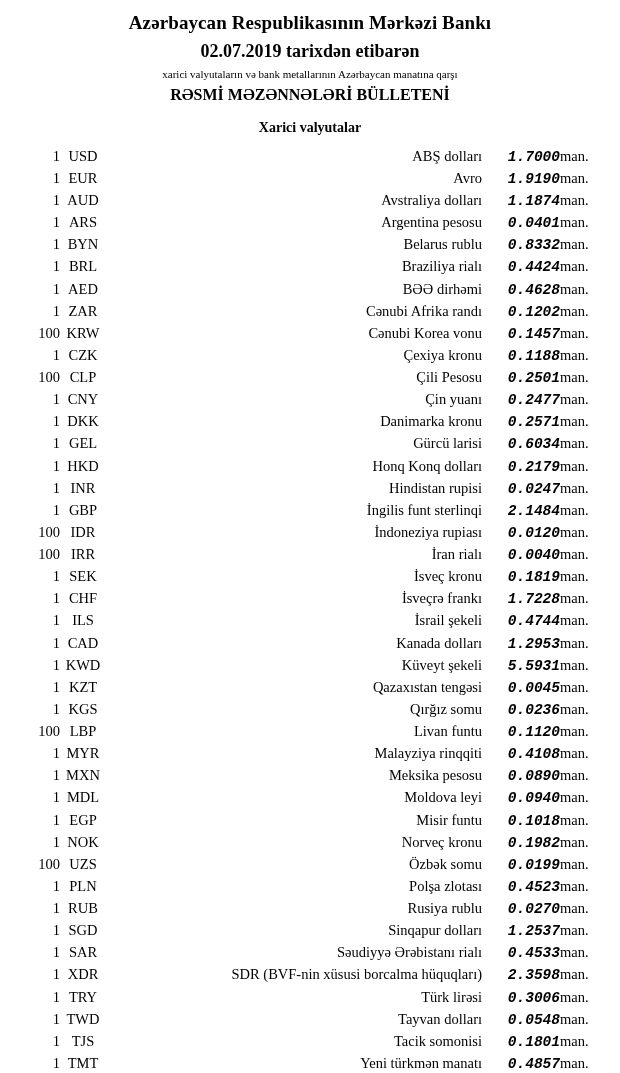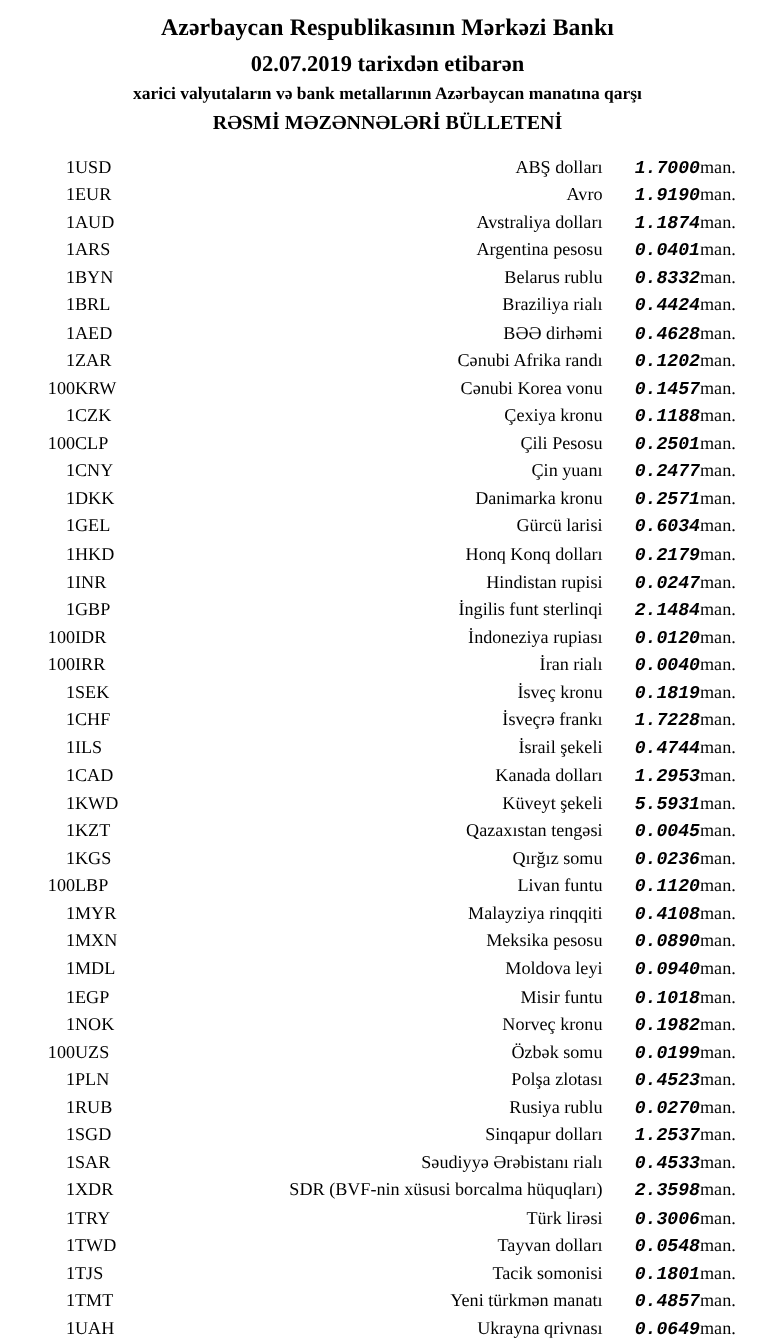--- a/index.html
+++ b/index.html
@@ -27,22 +27,22 @@
     line-height: 1.2;
   }
   .subtitle-date {
     text-align: center;
     font-size: 18px;
     font-weight: bold;
     margin: 0 0 6px 0;
   }
   .subtitle-line {
     text-align: center;
-    font-size: 14px;
-    font-weight: bold;
+    font-size: 11px;
+    font-weight: normal;
     margin: 0 0 6px 0;
   }
   .subtitle-main {
     text-align: center;
     font-size: 16px;
     font-weight: bold;
     margin: 0 0 16px 0;
   }
   .section-title {
     text-align: center;
@@ -61,21 +61,21 @@
     vertical-align: baseline;
     white-space: nowrap;
   }
   td.qty {
     width: 42px;
     text-align: right;
     padding-right: 6px;
   }
   td.code {
     width: 46px;
-    text-align: left;
+    text-align: center;
     padding-right: 10px;
   }
   td.name {
     text-align: right;
   }
   td.rate {
     width: 78px;
     text-align: right;
     font-style: italic;
     font-weight: bold;
@@ -90,20 +90,21 @@
 </head>
 <body>
 
 <div class="page">
 
   <div class="title">Azərbaycan Respublikasının Mərkəzi Bankı</div>
   <div class="subtitle-date">02.07.2019  tarixdən etibarən</div>
   <div class="subtitle-line">xarici valyutaların və bank metallarının Azərbaycan manatına qarşı</div>
   <div class="subtitle-main">RƏSMİ MƏZƏNNƏLƏRİ BÜLLETENİ</div>
 
+  <div class="section-title">Xarici valyutalar</div>
 
   <table class="rates">
     <tbody>
         <tr>
           <td class="qty">1</td>
           <td class="code">USD</td>
           <td class="name">ABŞ dolları</td>
           <td class="rate">1.7000</td>
           <td class="unit">man.</td>
         </tr>

